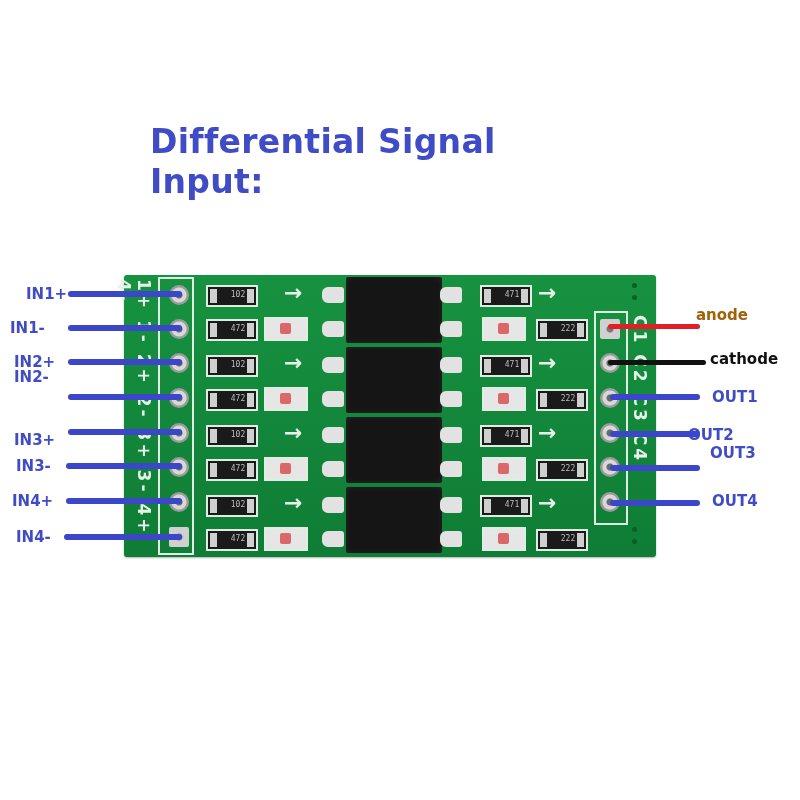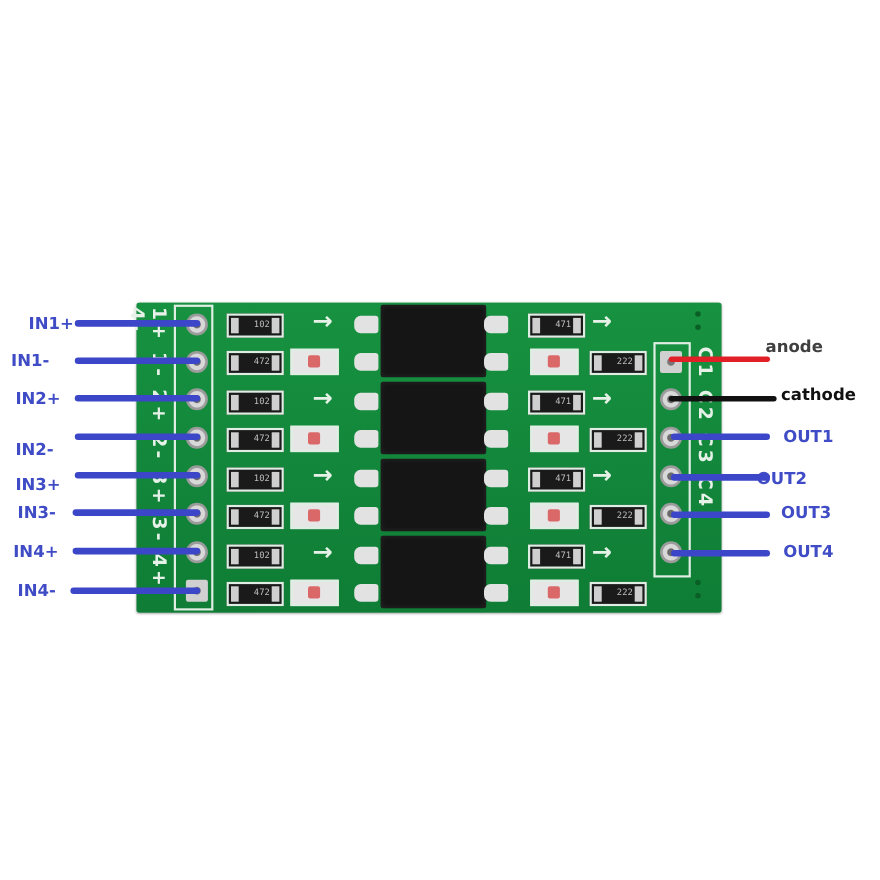--- a/index.html
+++ b/index.html
@@ -22,28 +22,30 @@
   .res span{position:absolute;left:0;right:0;top:3px;text-align:center;color:#bdbdbd;font-size:8px;font-family:"DejaVu Sans Mono",monospace;padding-left:12px;}
   .led{position:absolute;width:40px;height:20px;border:2px solid #dfeee3;background:#e6e6e6;}
   .led i{position:absolute;left:14px;top:4px;width:11px;height:11px;background:#d84848;border-radius:2px;opacity:0.8;}
   .lead{position:absolute;width:22px;height:16px;background:#e2e2e2;border-radius:6px 3px 3px 6px;}
   .arrow{position:absolute;color:#e6f2e8;font-size:22px;font-weight:bold;line-height:18px;}
   .label-in{position:absolute;font-family:"DejaVu Sans",sans-serif;font-weight:bold;font-size:15px;color:#3f4cc6;}
   .label-out{position:absolute;font-family:"DejaVu Sans",sans-serif;font-weight:bold;font-size:15px;color:#3f4cc6;}
   .line{position:absolute;height:6px;border-radius:3px;background:#3c46c8;}
   .line.red{background:#e11f26;}
   .line.black{background:#111111;}
-  .anode{position:absolute;font-weight:bold;font-size:15px;color:#404040;}
+  .anode{position:absolute;font-weight:bold;font-size:15px;color:#a16207;}
   .cathode{position:absolute;font-weight:bold;font-size:15px;color:#111111;}
   .hole{position:absolute;width:5px;height:5px;border-radius:50%;background:#0a5f26;}
 </style>
 </head>
 <body>
 
 <div class="title">
+  <div>Differential Signal</div>
+  <div>Input:</div>
 </div>
 
 <div class="pcb">
   <div class="silk-left-box"></div>
   <div class="pinlabels-left">1+ 1- 2+ 2- 3+ 3- 4+ 4-</div>
   <div class="silk-right-box"></div>
   <div class="pinlabels-right">C1 C2 C3 C4</div>
 
   <div class="pad" style="left:45px;top:10px"></div>
   <div class="pad" style="left:45px;top:44px"></div>
@@ -174,36 +176,36 @@
   <div class="hole" style="left:508px;top:252px"></div>
   <div class="hole" style="left:508px;top:264px"></div>
 </div>
 
 <div class="label-in" style="left:26px;top:285px">IN1+</div>
 <div class="line" style="left:68px;top:291px;width:114px"></div>
 <div class="label-in" style="left:10px;top:319px">IN1-</div>
 <div class="line" style="left:68px;top:325px;width:114px"></div>
 <div class="label-in" style="left:14px;top:353px">IN2+</div>
 <div class="line" style="left:68px;top:359px;width:114px"></div>
-<div class="label-in" style="left:14px;top:400px">IN2-</div>
+<div class="label-in" style="left:14px;top:368px">IN2-</div>
 <div class="line" style="left:68px;top:394px;width:114px"></div>
 <div class="label-in" style="left:14px;top:431px">IN3+</div>
 <div class="line" style="left:68px;top:429px;width:114px"></div>
 <div class="label-in" style="left:16px;top:457px">IN3-</div>
 <div class="line" style="left:66px;top:463px;width:116px"></div>
 <div class="label-in" style="left:12px;top:492px">IN4+</div>
 <div class="line" style="left:66px;top:498px;width:116px"></div>
 <div class="label-in" style="left:16px;top:528px">IN4-</div>
 <div class="line" style="left:64px;top:534px;width:118px"></div>
 
 <div class="anode" style="left:696px;top:306px">anode</div>
 <div class="line red" style="left:608px;top:324px;width:92px;height:5px"></div>
 <div class="cathode" style="left:710px;top:350px">cathode</div>
 <div class="line black" style="left:608px;top:360px;width:98px;height:5px"></div>
 
 <div class="label-out" style="left:712px;top:388px">OUT1</div>
 <div class="line" style="left:610px;top:394px;width:90px"></div>
 <div class="label-out" style="left:688px;top:426px">OUT2</div>
 <div class="line" style="left:610px;top:431px;width:90px"></div>
-<div class="label-out" style="left:710px;top:457px">OUT3</div>
+<div class="label-out" style="left:710px;top:444px">OUT3</div>
 <div class="line" style="left:610px;top:465px;width:90px"></div>
 <div class="label-out" style="left:712px;top:492px">OUT4</div>
 <div class="line" style="left:610px;top:500px;width:90px"></div>
 
 </body></html>

